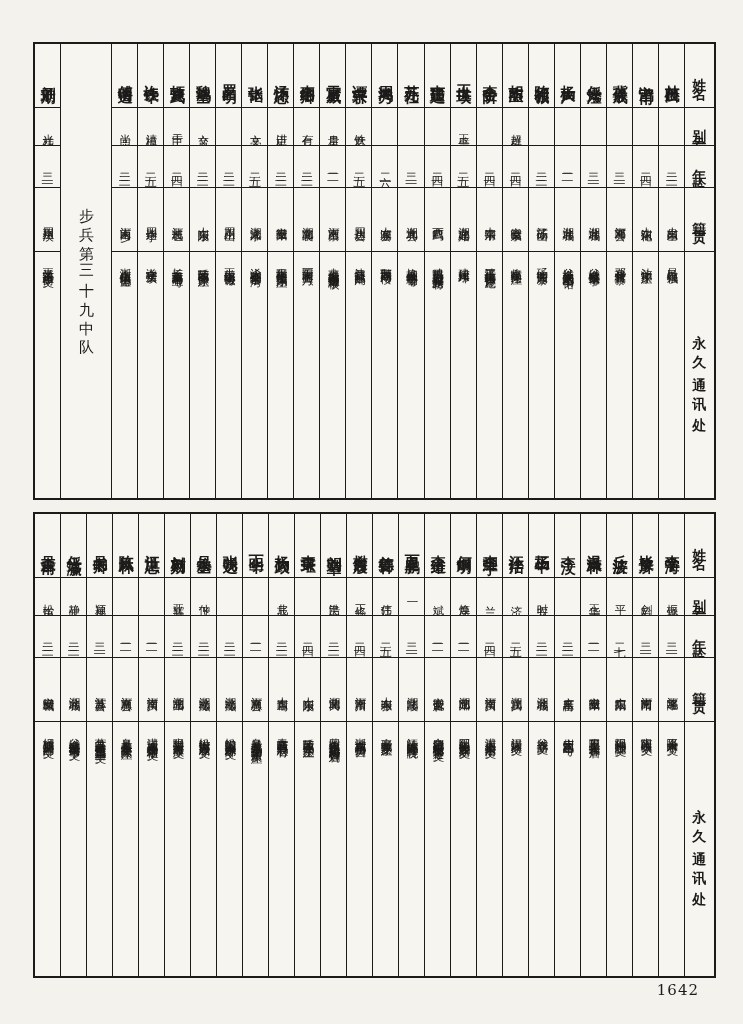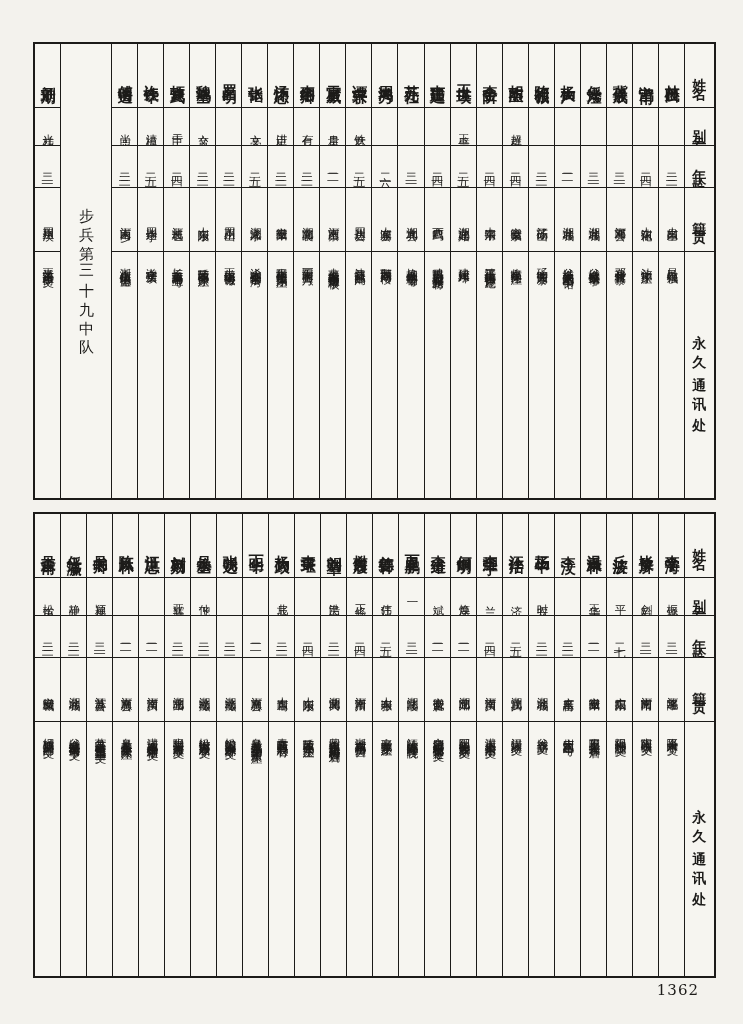--- a/index.html
+++ b/index.html
@@ -927,14 +927,14 @@
           </div>
     <div class="cell origin">
             <span class="vtext">安徽桐城</span>
           </div>
     <div class="cell address">
             <span class="vtext">桐城庐江罗昌河邮交</span>
           </div>
   </div>
       </div>
   </div>
-  <div class="page-number">1362</div>
+  <div class="page-number">1642</div>
 </div>
 
 </body></html>

